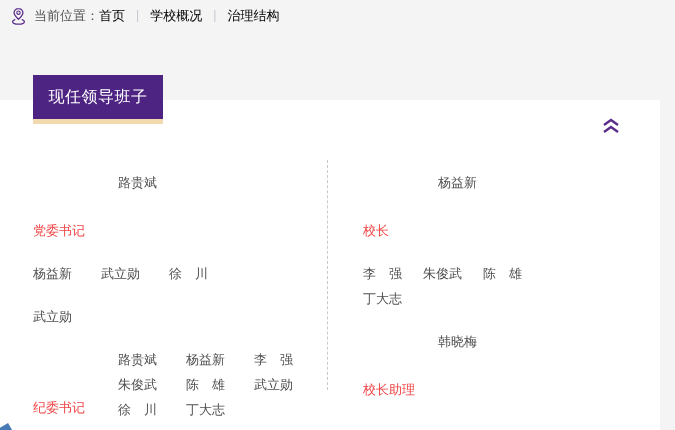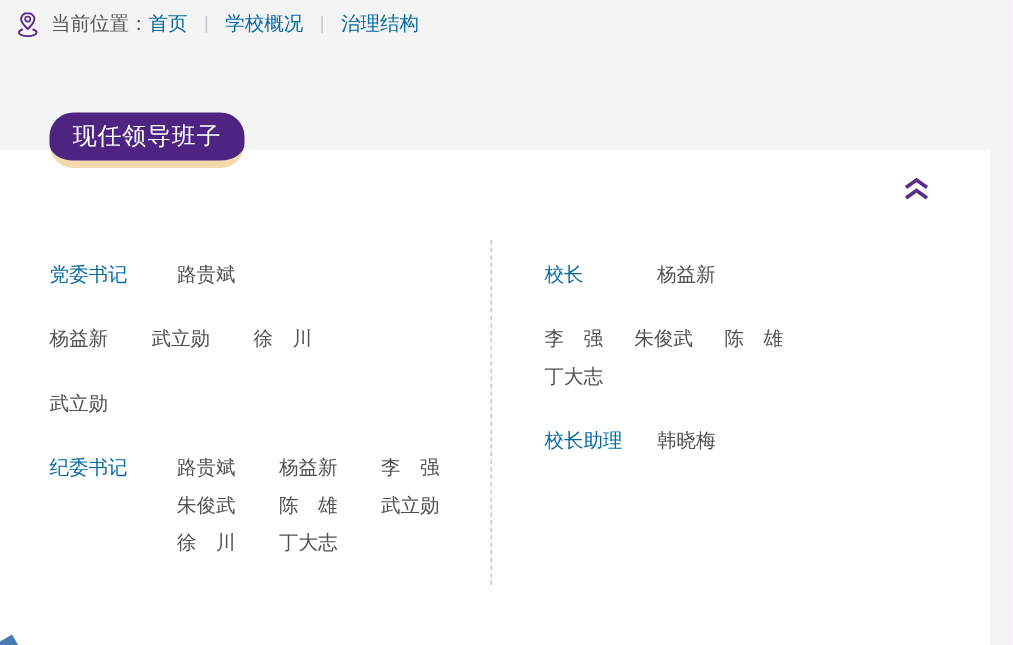--- a/index.html
+++ b/index.html
@@ -11,38 +11,38 @@
     position: relative;
   }
 
   
   .breadcrumb {
     position: absolute; top: 7px; left: 10px;
     display: flex; align-items: center;
     font-size: 13px; color: #555555; font-family: Liberation Mono, monospace;
   }
   .breadcrumb .pin { width: 17px; height: 18px; margin-right: 7px; display: block; }
-  .breadcrumb a { color: #0369a1; text-decoration: none; cursor: pointer; }
+  .breadcrumb a { color: #000000; text-decoration: none; cursor: pointer; }
   .crumb-sep { color: #c9c4cf; margin: 0 9px; font-size: 12px; }
 
   
   .card {
     position: absolute; left: 0; top: 100px;
     width: 660px; height: 330px;
     background: #ffffff;
   }
 
   
   .title-box {
     position: absolute; left: 33px; top: -25px;
-    width: 130px; height: 37px;
+    width: 130px; height: 49px;
     background: #4e2483;
     border-bottom: 5px solid #f3d9ae;
     color: #ffffff; font-size: 16px; letter-spacing: 0.5px;
-    display: flex; align-items: center; justify-content: center; border-radius: 16px;
+    display: flex; align-items: center; justify-content: center;
   }
 
   
   .collapse-btn {
     position: absolute; top: 15px; right: 38px;
     width: 22px; height: 22px;
     background: none; border: none; cursor: pointer; padding: 0;
   }
   .collapse-btn svg { display: block; }
 
@@ -53,21 +53,21 @@
     font-size: 13px; line-height: 25px;
   }
   .col-left { width: 294px; }
   .col-divider {
     width: 0; border-left: 1px dashed #c9c9c9;
     height: 230px; margin-top: -10px;
   }
   .col-right { flex: 1; padding-left: 35px; }
 
   .row { display: flex; margin-bottom: 18px; }
-  .role { color: #0369a1; flex: none; }
+  .role { color: #ef4444; flex: none; margin-top: 48px; }
   .col-left .role { width: 85px; }
   .col-right .role { width: 75px; }
   .names { display: grid; }
   .col-left .names { grid-template-columns: repeat(3, 68px); }
   .col-right .names { grid-template-columns: repeat(3, 60px); }
   .name { color: #4f4f4f; white-space: pre; }
 
   
   .corner-graphic {
     position: absolute; left: -3px; bottom: -4px;

